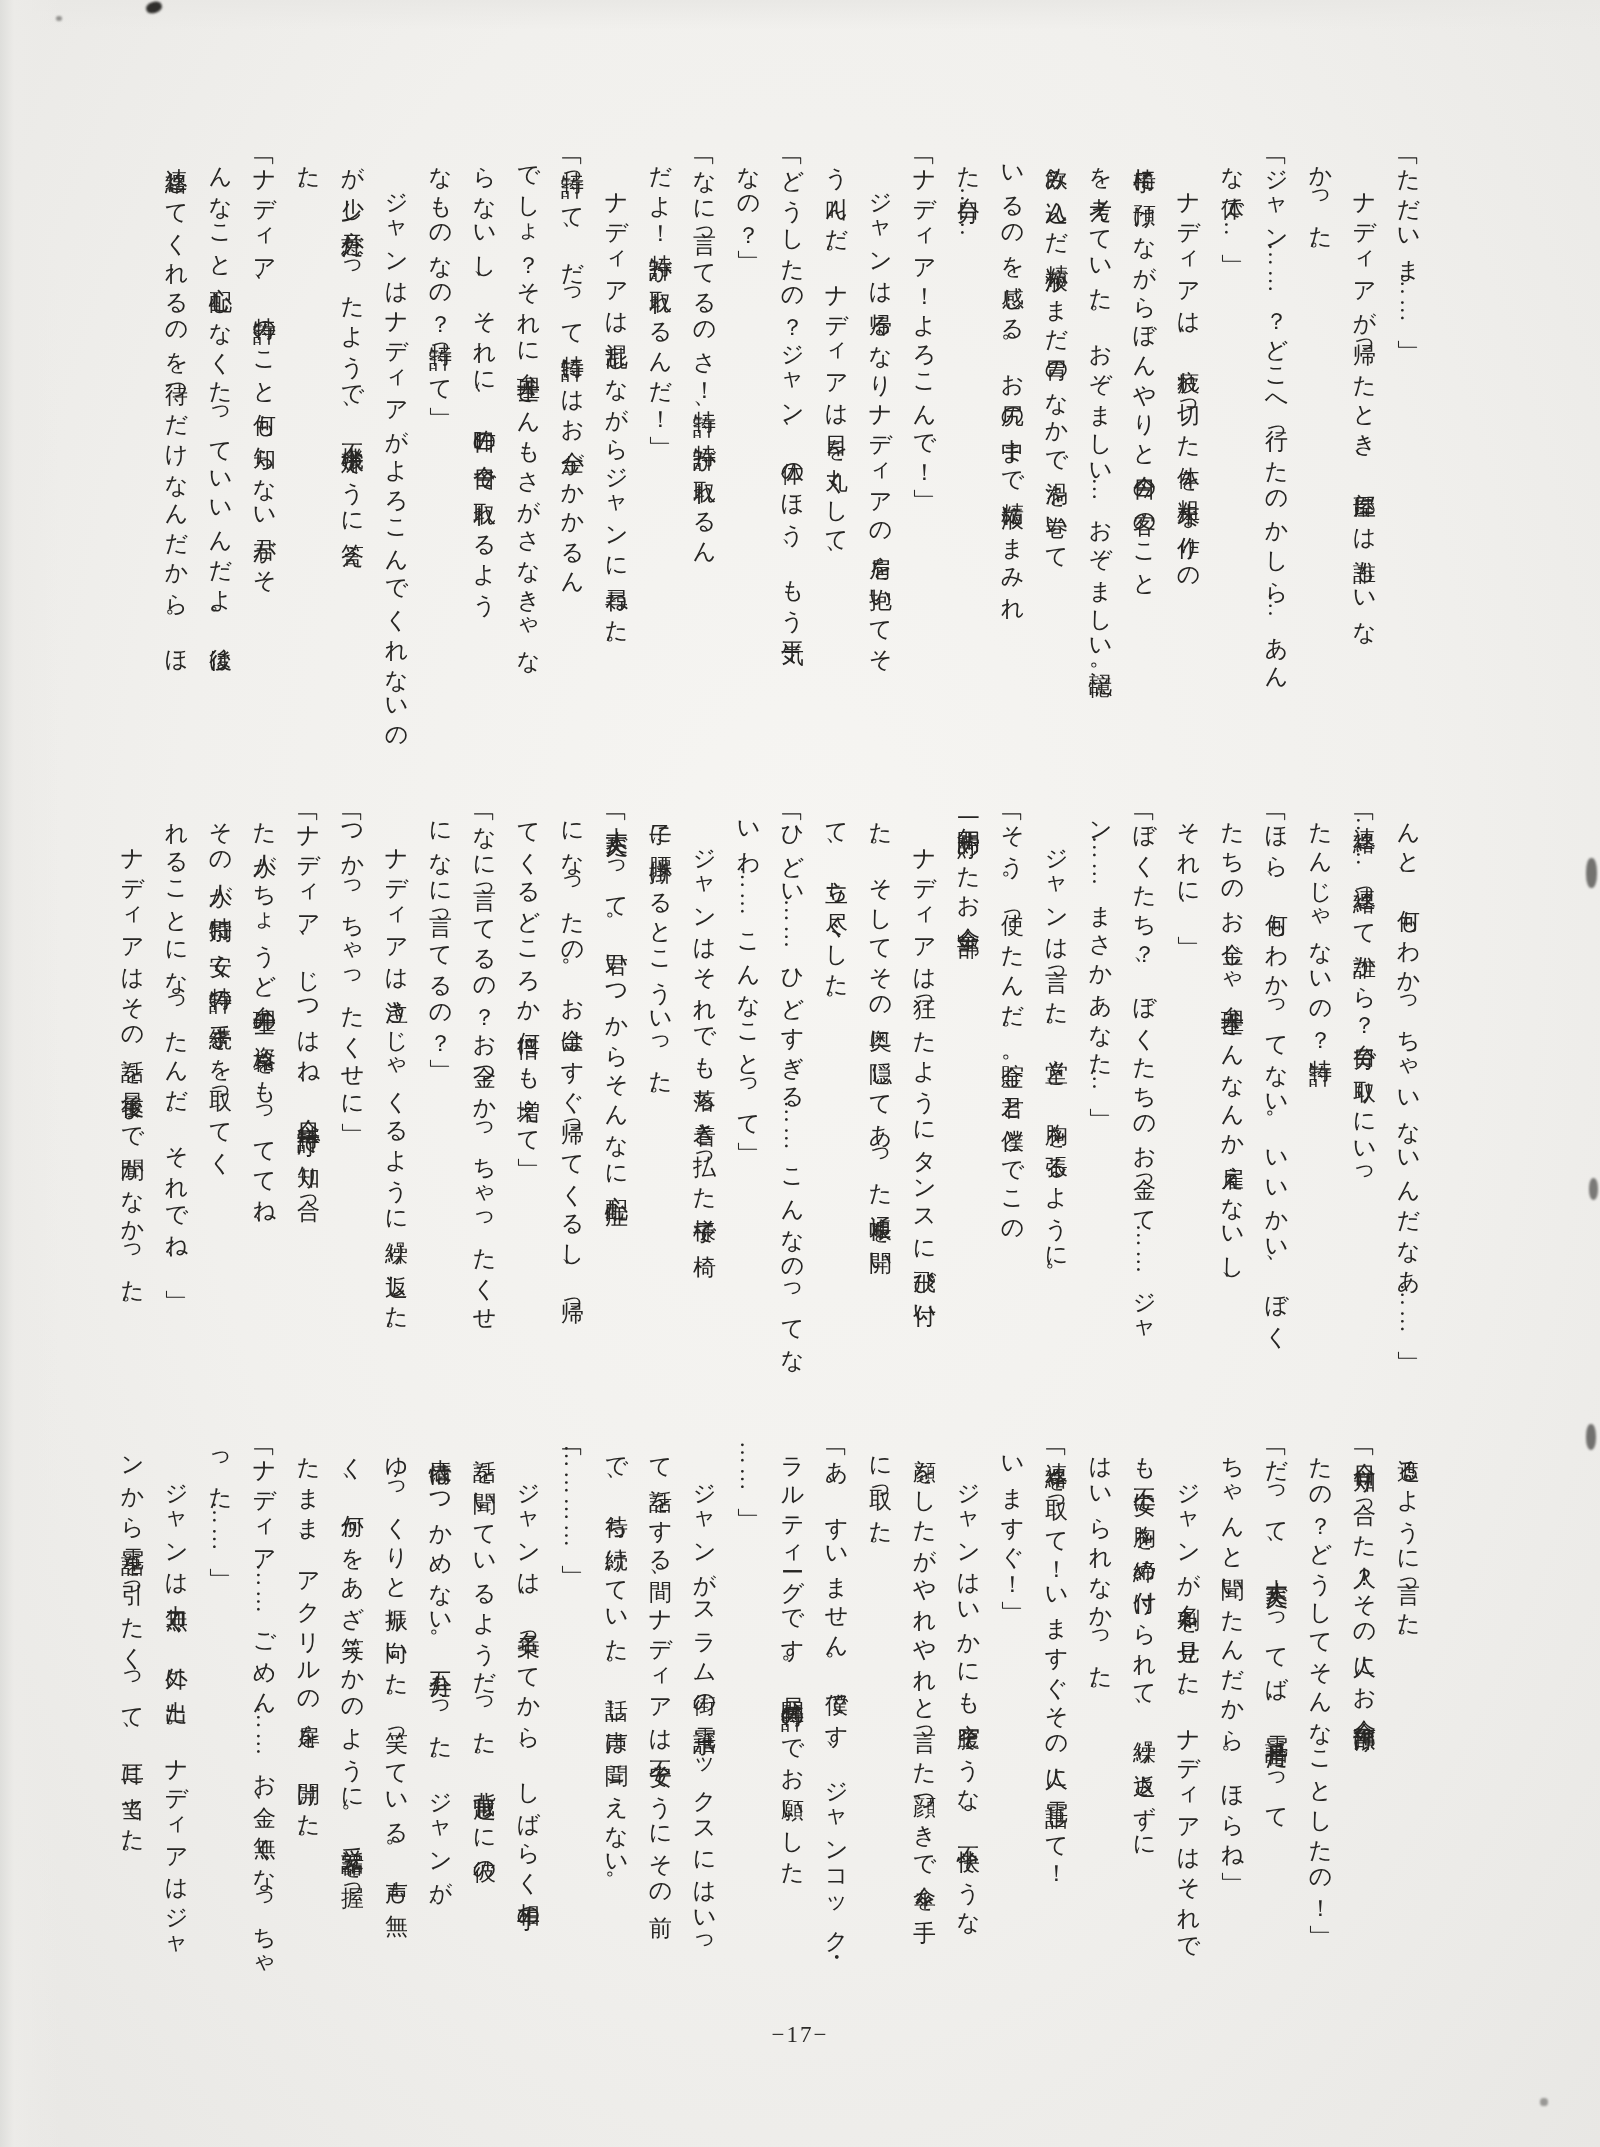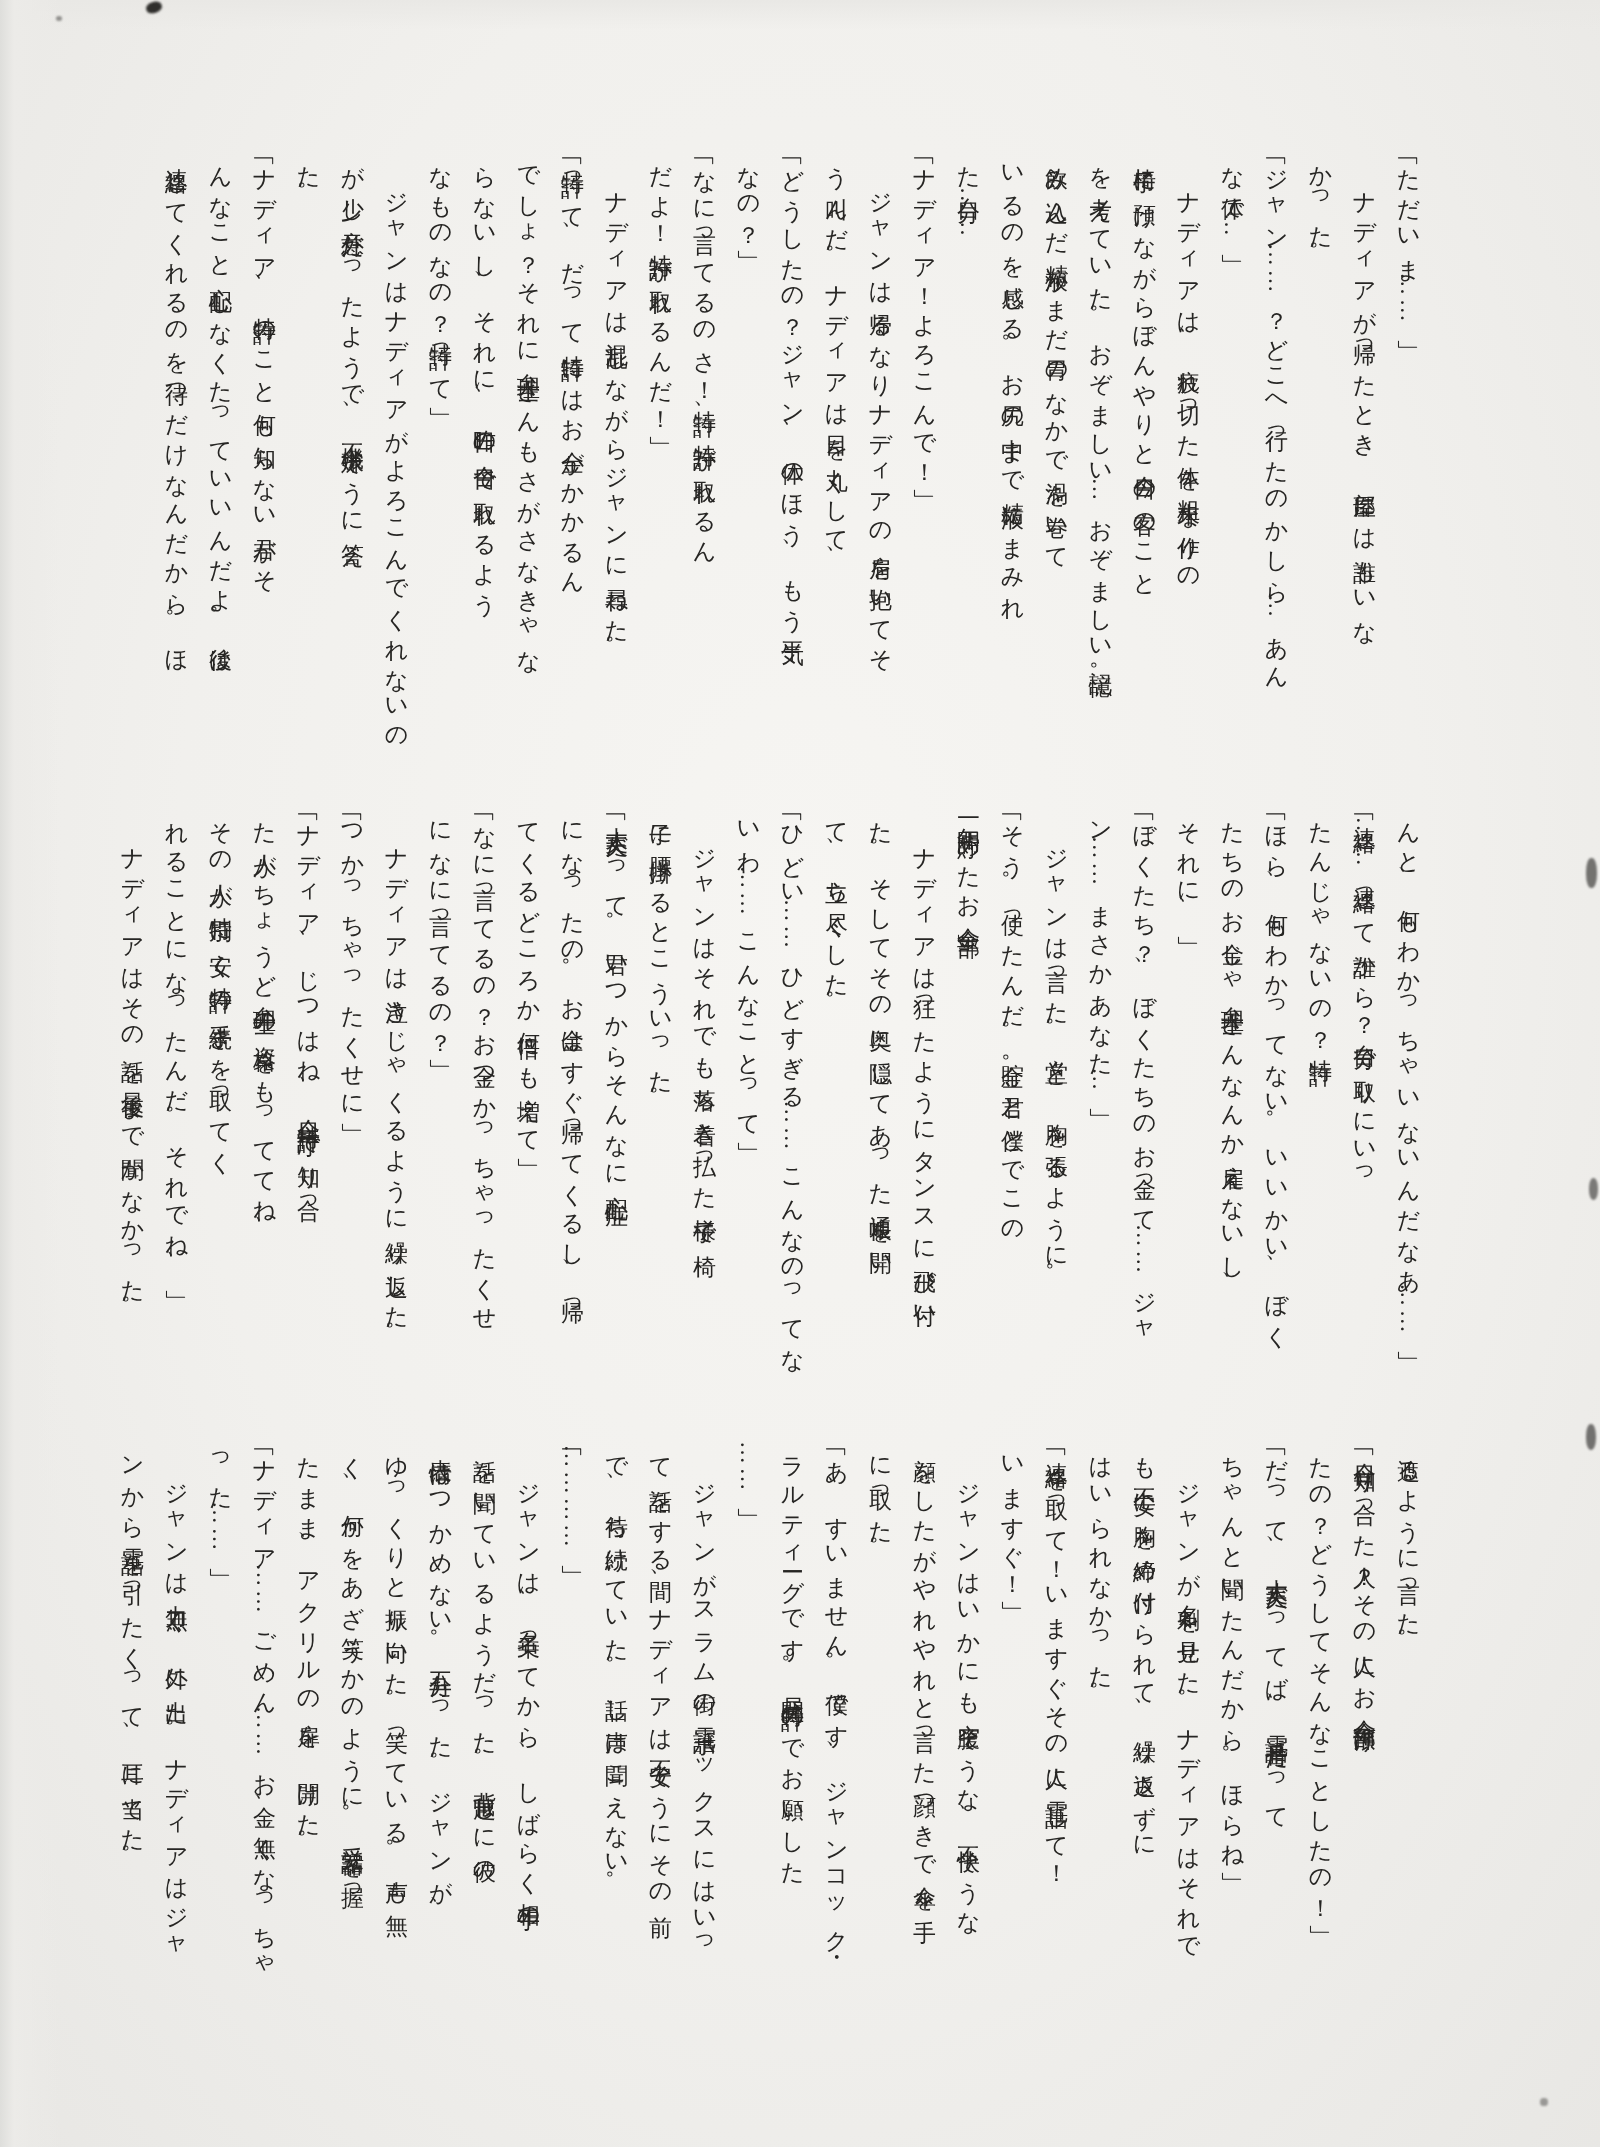--- a/index.html
+++ b/index.html
@@ -157,14 +157,15 @@
 話を聞いているようだった。背中越しに彼の
 表情はつかめない。五分たった。ジャンが、
 ゆっくりと振り向いた。笑っている。声も無
 く、何かをあざ笑うかのように。受話器を握っ
 たまま、アクリルの扉を、開けた。
 「ナディア……ごめん……お金、無くなっちゃ
 った……」
 　ジャンは力無く、外に出た。ナディアはジャ
 ンから電話を引ったくって、耳に当てた。</div>
 
+  <div class="page-number">−17−</div>
 
 </div>
 
 </body></html>

